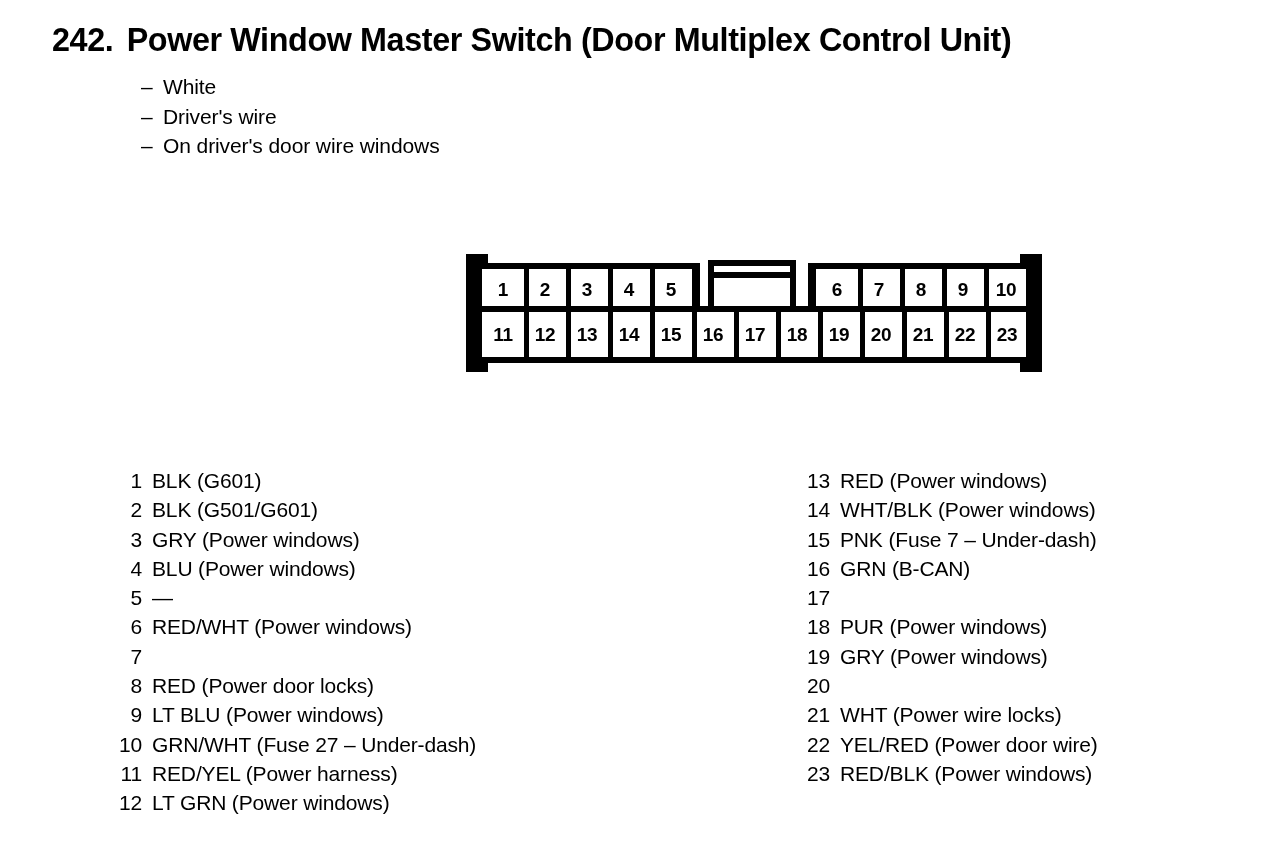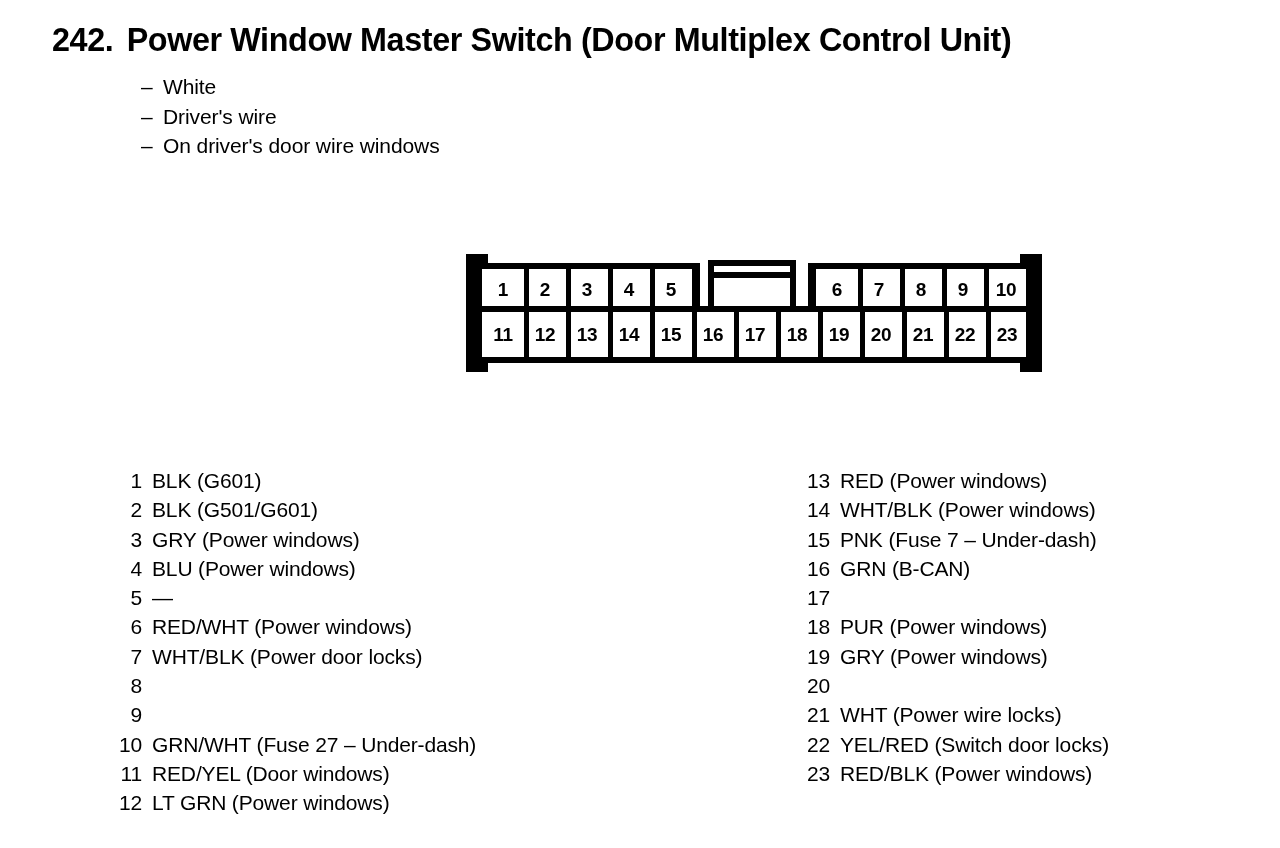--- a/index.html
+++ b/index.html
@@ -212,35 +212,36 @@
   <div class="pin-row">
     <span class="pin-no">5</span>
     <span class="pin-desc">—</span>
   </div>
   <div class="pin-row">
     <span class="pin-no">6</span>
     <span class="pin-desc">RED/WHT (Power windows)</span>
   </div>
   <div class="pin-row">
     <span class="pin-no">7</span>
-    <span class="pin-desc">WHT/BLK (Power door locks)</span>
   </div>
   <div class="pin-row">
     <span class="pin-no">8</span>
+    <span class="pin-desc">RED (Power door locks)</span>
   </div>
   <div class="pin-row">
     <span class="pin-no">9</span>
+    <span class="pin-desc">LT BLU (Power windows)</span>
   </div>
   <div class="pin-row">
     <span class="pin-no">10</span>
     <span class="pin-desc">GRN/WHT (Fuse 27 – Under-dash)</span>
   </div>
   <div class="pin-row">
     <span class="pin-no">11</span>
-    <span class="pin-desc">RED/YEL (Door windows)</span>
+    <span class="pin-desc">RED/YEL (Power harness)</span>
   </div>
   <div class="pin-row">
     <span class="pin-no">12</span>
     <span class="pin-desc">LT GRN (Power windows)</span>
   </div>
 </div>
 
 <div class="pinlist" id="pinlist-right">
   <div class="pin-row">
     <span class="pin-no">13</span>
@@ -271,19 +272,19 @@
   </div>
   <div class="pin-row">
     <span class="pin-no">20</span>
   </div>
   <div class="pin-row">
     <span class="pin-no">21</span>
     <span class="pin-desc">WHT (Power wire locks)</span>
   </div>
   <div class="pin-row">
     <span class="pin-no">22</span>
-    <span class="pin-desc">YEL/RED (Switch door locks)</span>
+    <span class="pin-desc">YEL/RED (Power door wire)</span>
   </div>
   <div class="pin-row">
     <span class="pin-no">23</span>
     <span class="pin-desc">RED/BLK (Power windows)</span>
   </div>
 </div>
 
 </body></html>

